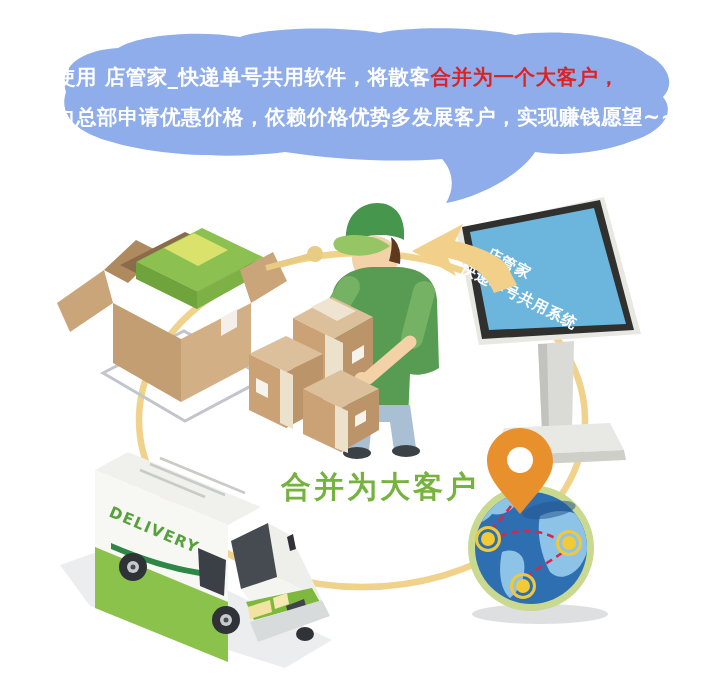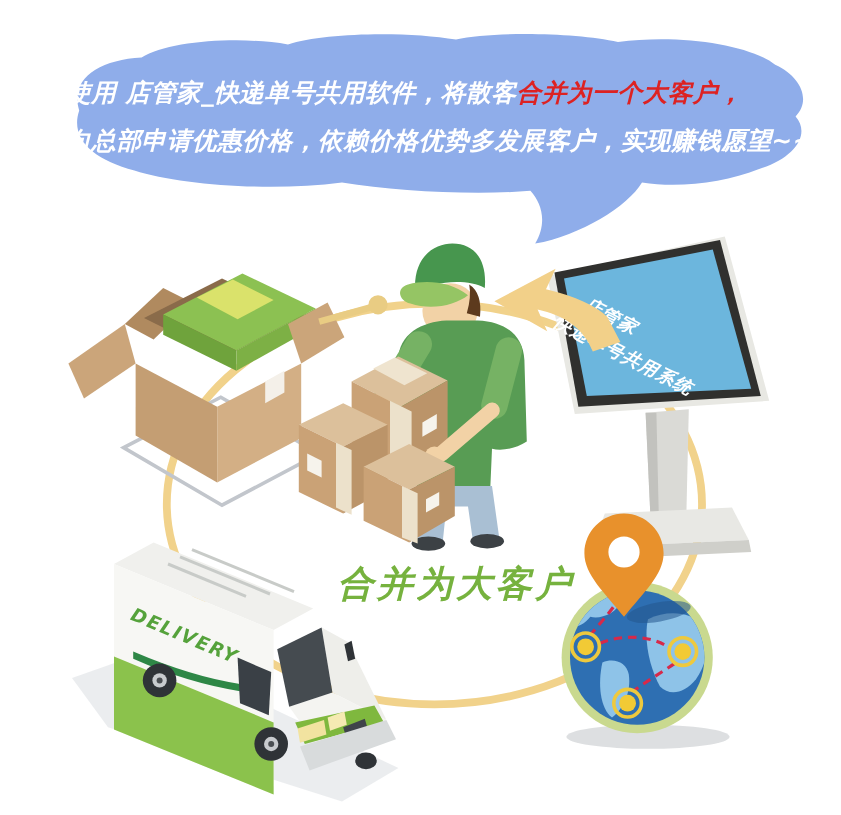--- a/index.html
+++ b/index.html
@@ -1,17 +1,17 @@
 <!DOCTYPE html>
 <html><head>
 <meta charset="utf-8">
 <style>
   html,body{margin:0;padding:0;background:#ffffff;}
   #stage{position:relative;width:701px;height:679px;background:#ffffff;overflow:hidden;
-         font-family:"DejaVu Sans","Liberation Sans",sans-serif;font-style:italic;}
+         font-family:"DejaVu Sans","Liberation Sans",sans-serif;}
   svg{display:block}
   text{font-family:"DejaVu Sans","Liberation Sans",sans-serif;}
 </style>
 </head>
 <body>
 
 <div id="stage">
 <svg width="701" height="679" viewBox="0 0 701 679">
 
   <g>

